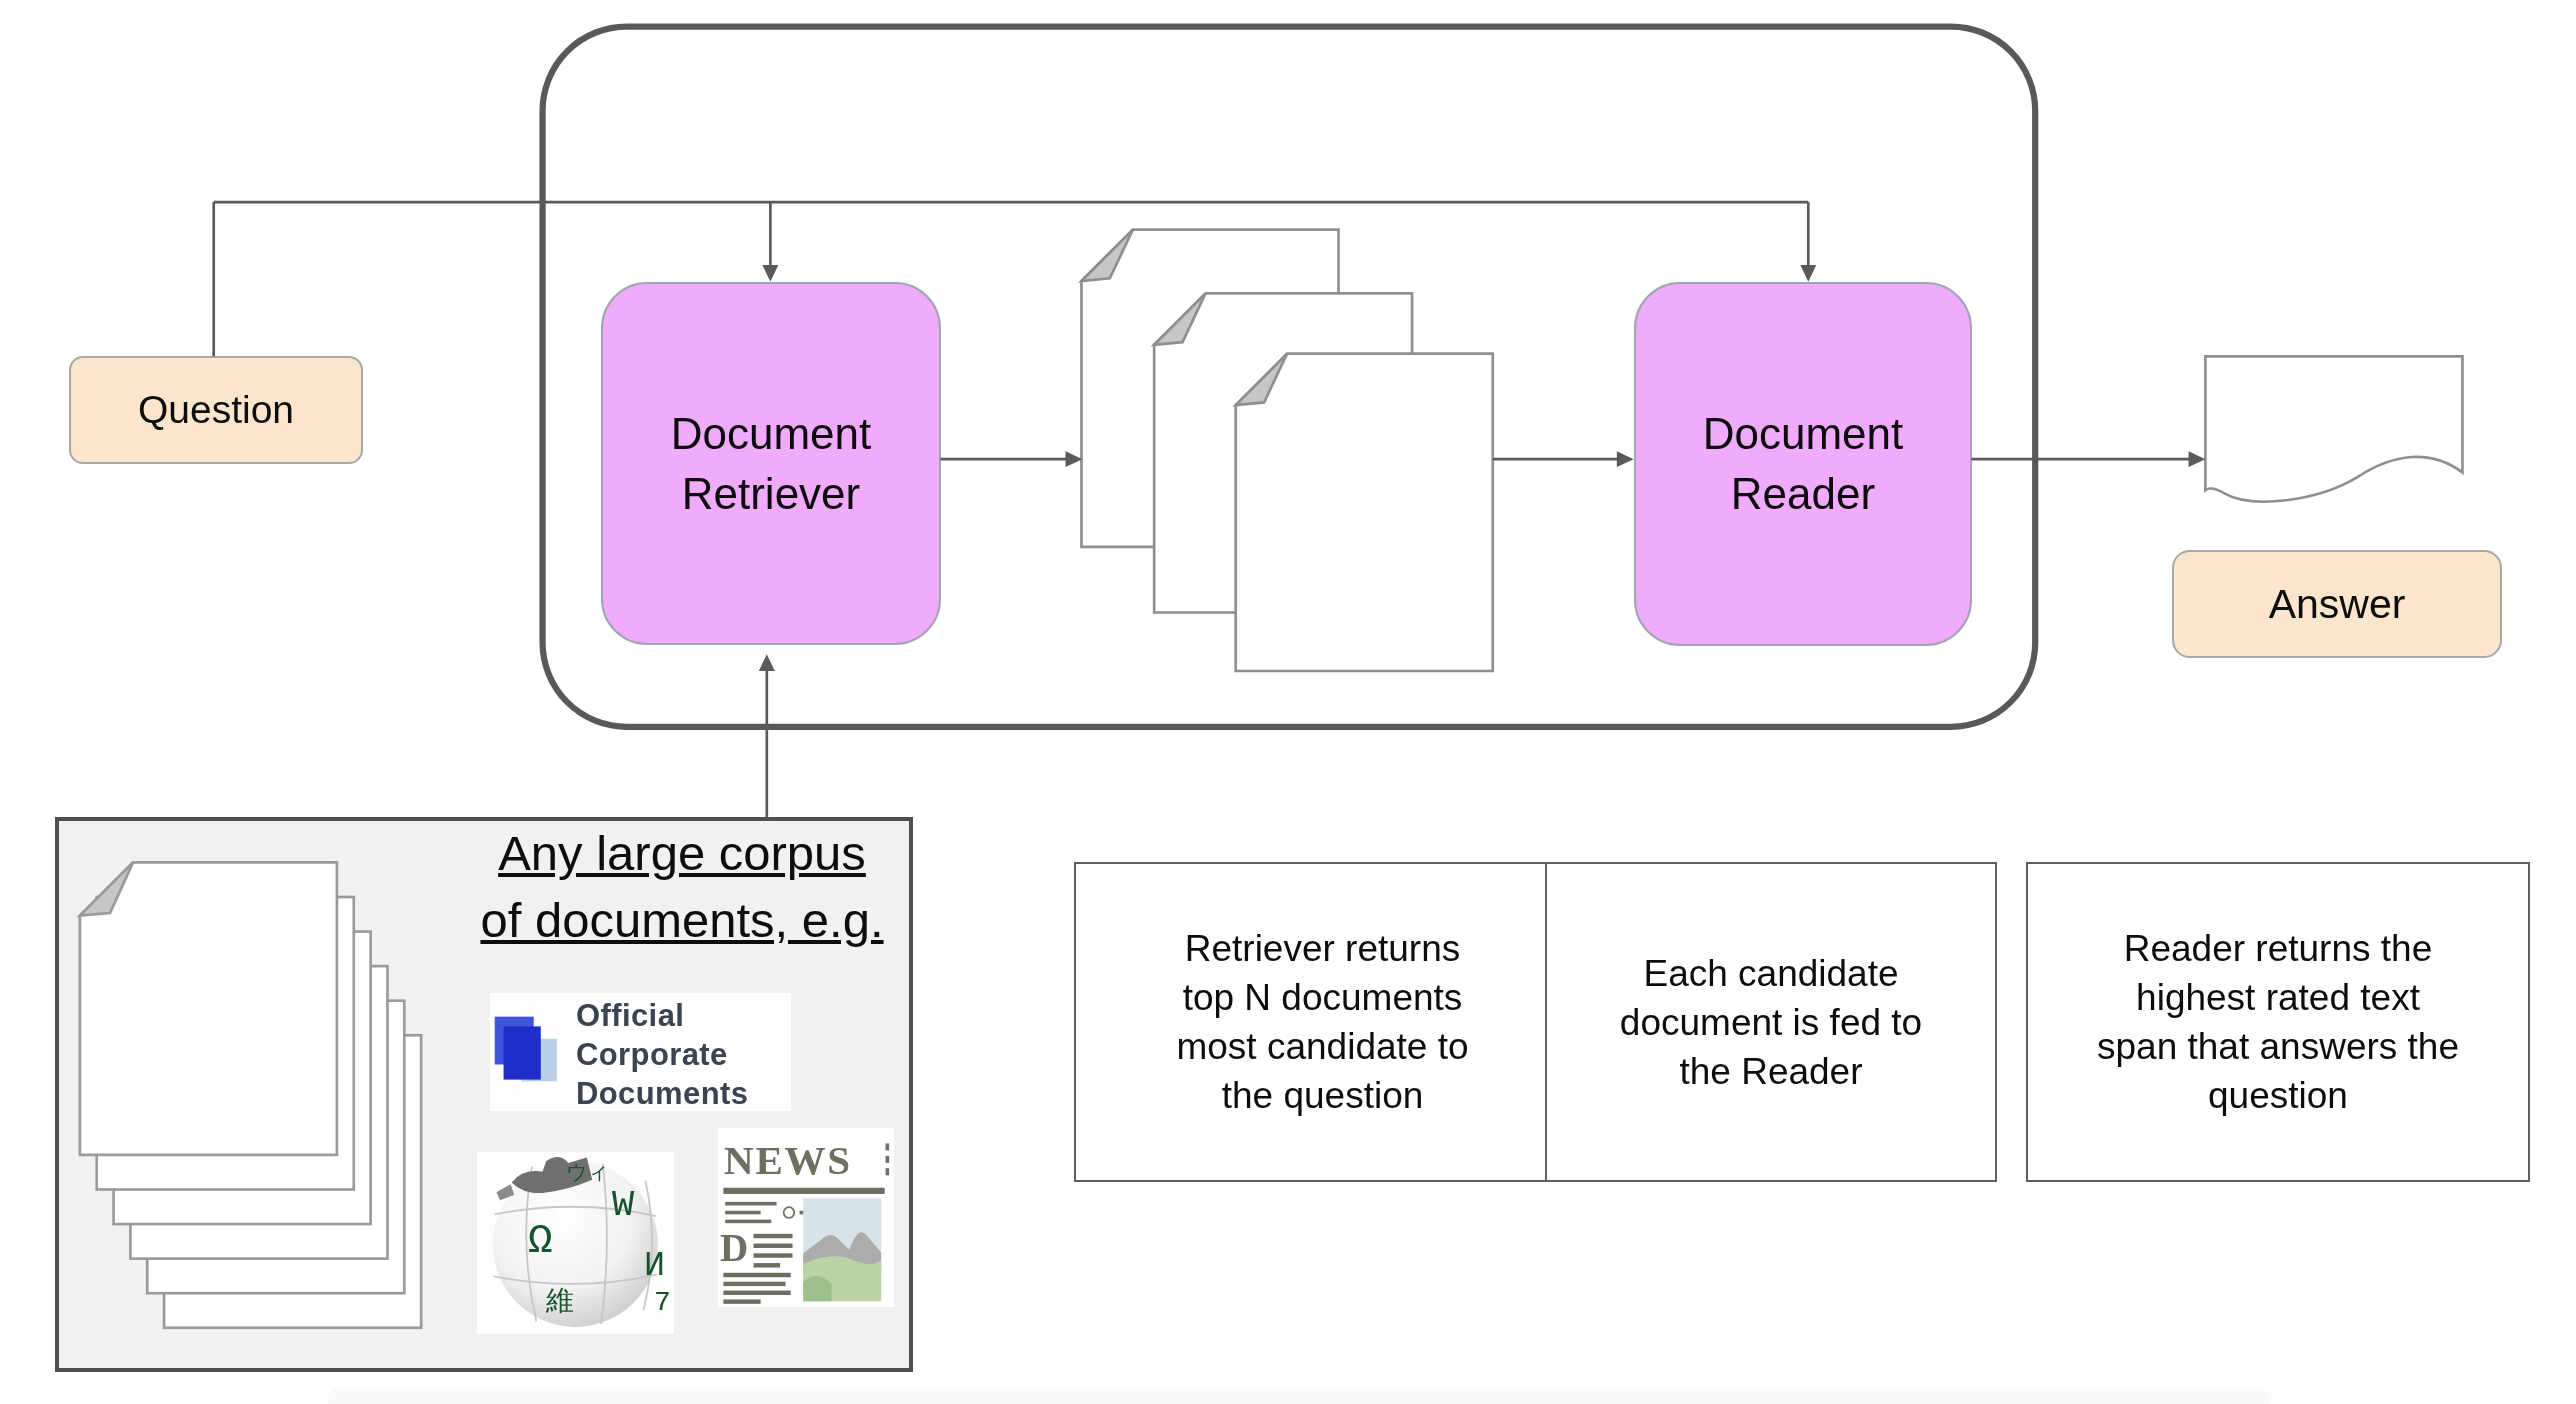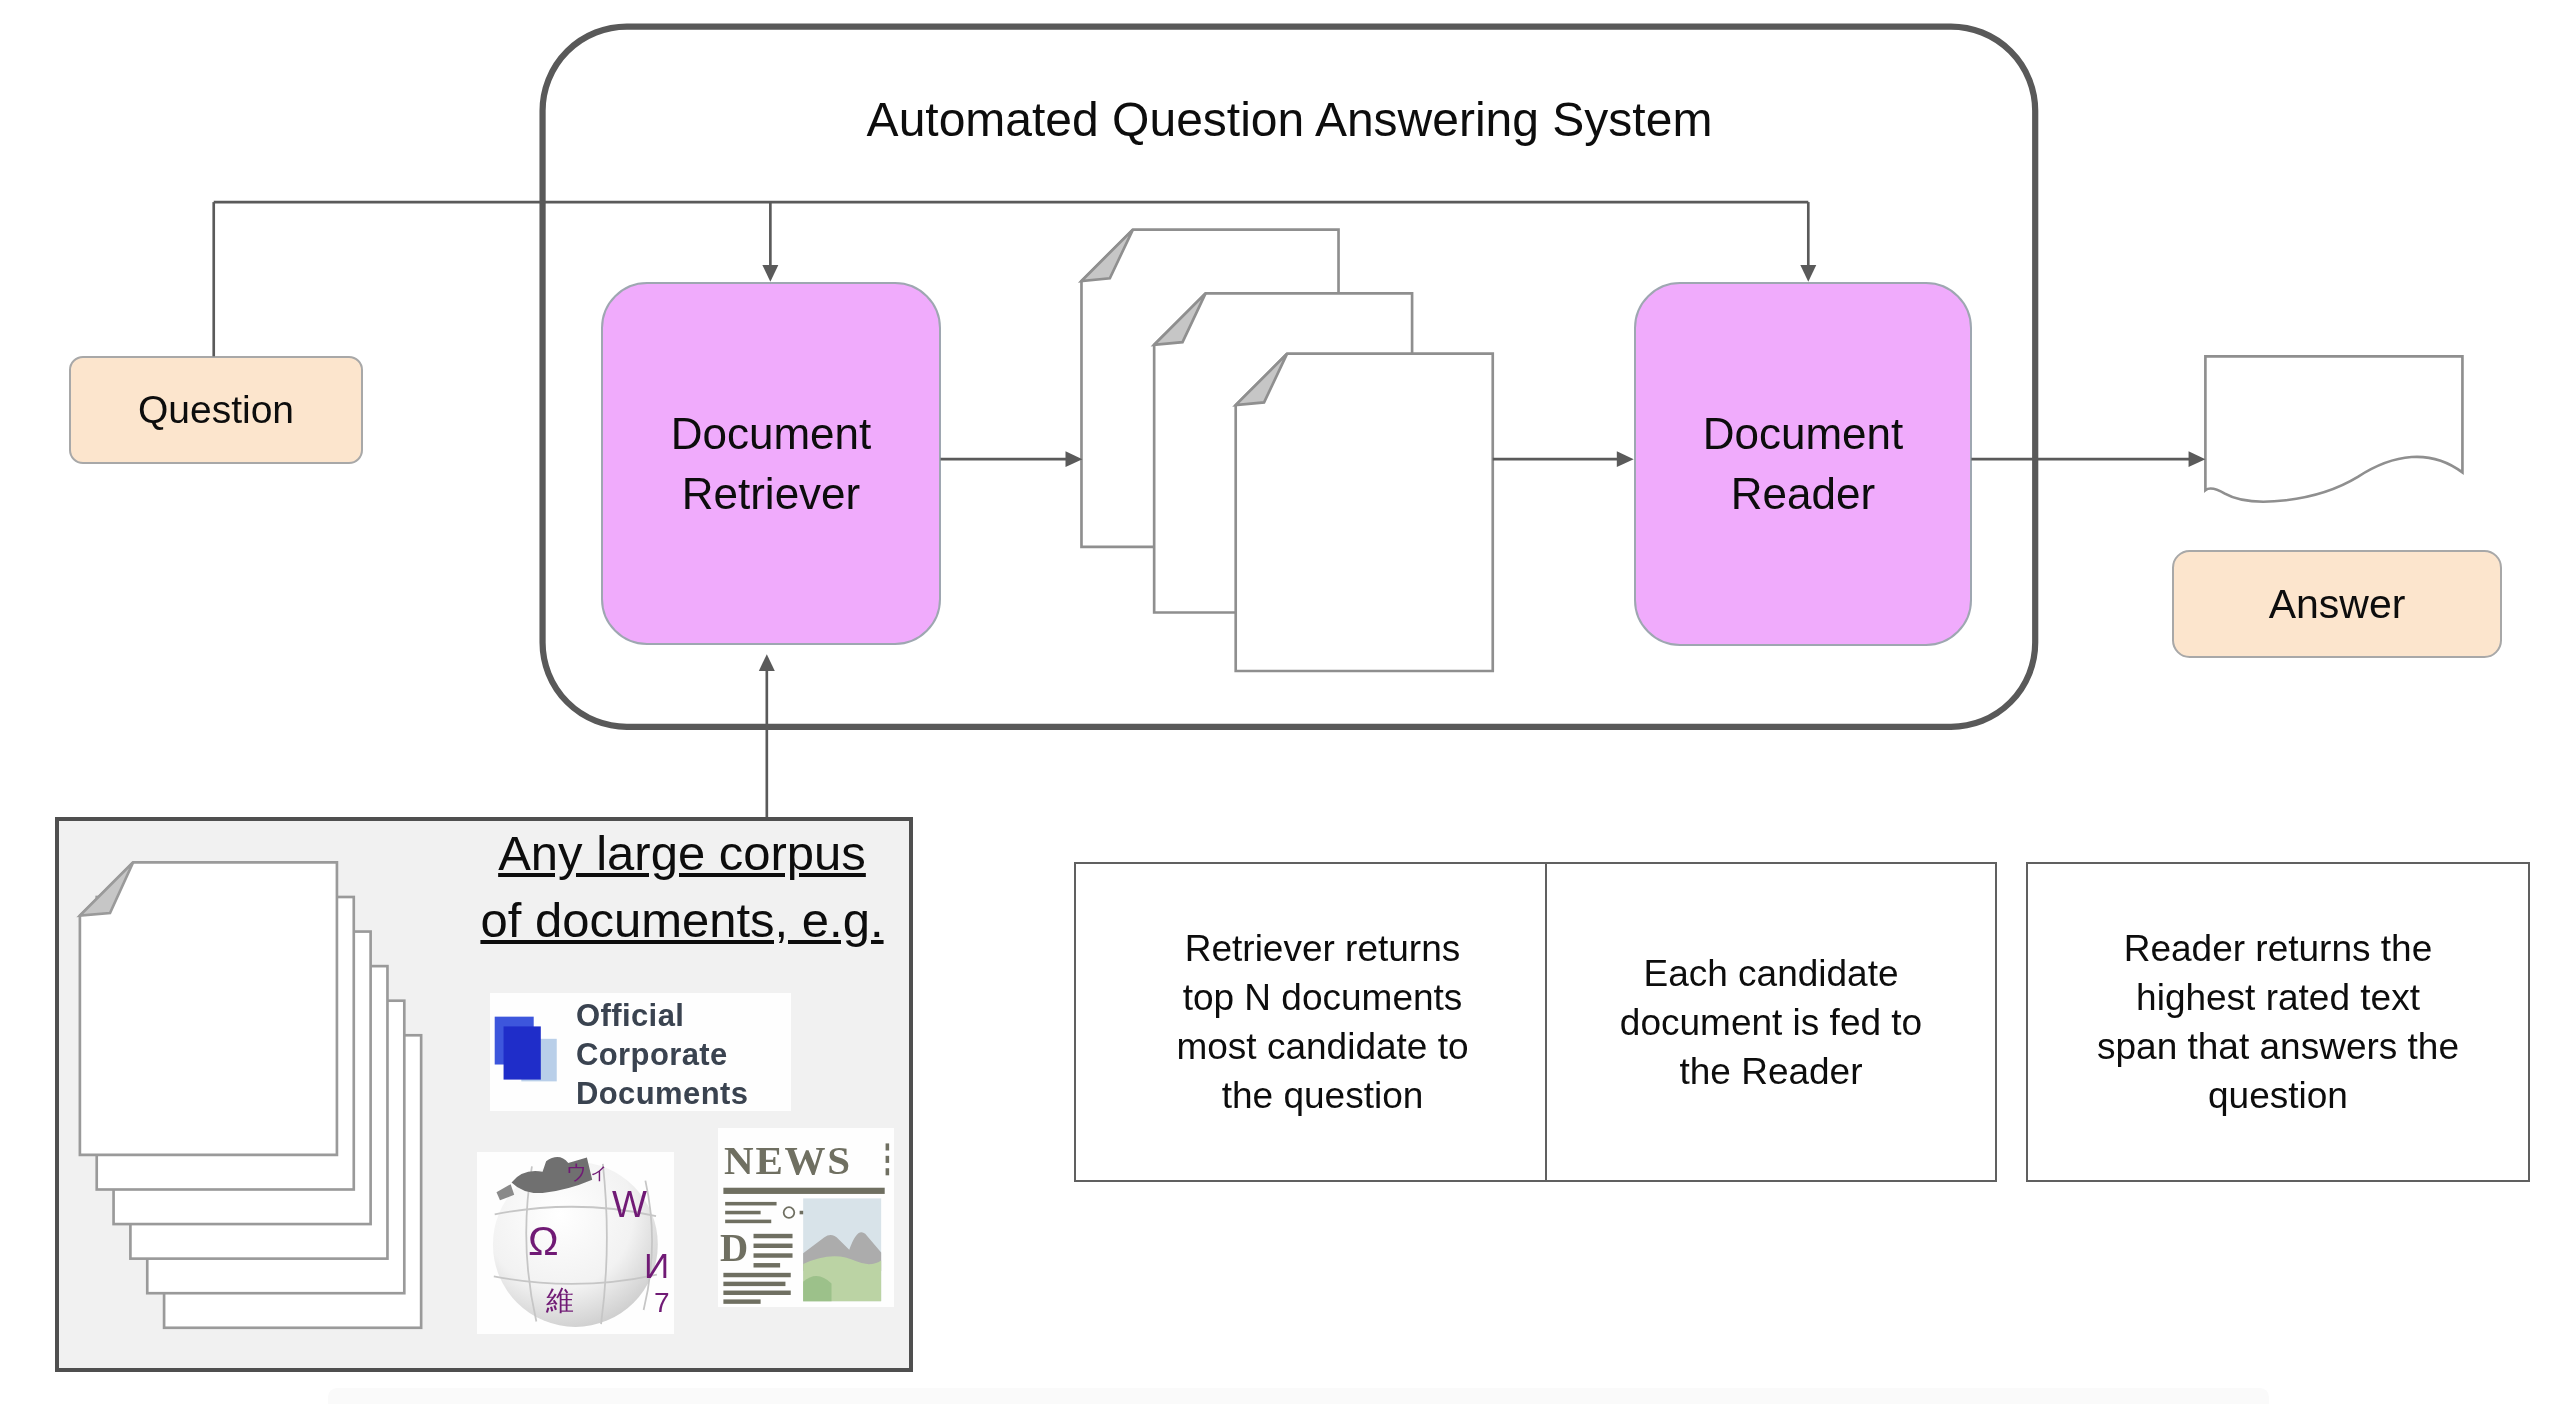--- a/index.html
+++ b/index.html
@@ -21,21 +21,21 @@
   .corpus{position:absolute;z-index:1;background:#F1F1F1;border:4.4px solid #4F4F4F;box-sizing:border-box;}
   .corpusheading{font-size:49px;line-height:67px;text-align:center;color:#0d0d0d;}
   .corpusheading span{display:block;}
   .logobg{position:absolute;background:#FEFEFE;z-index:1;}
   .corptext{font-size:31px;line-height:39px;font-weight:600;color:#3A4350;letter-spacing:0.4px;}
   .corptext span{display:block;}
   .newsword{font-family:"Liberation Serif",serif;font-weight:700;font-size:41px;color:#6F6F61;letter-spacing:1.8px;}
   .newsdrop{font-family:"Liberation Serif",serif;font-weight:700;font-size:39px;color:#6F6F61;}
   .loremtext{font-size:17.7px;line-height:23px;color:#222;}
   .loremtext span{display:block;}
-  .wikiglyph{position:absolute;z-index:4;font-family:Liberation Sans, sans-serif;color:#701a75;}
+  .wikiglyph{position:absolute;z-index:4;font-family:Liberation Mono, monospace;color:#14532d;}
   .bottombar{position:absolute;left:328px;top:1388px;width:1941px;height:16px;background:#FAFAFA;
              border-radius:8.9px 8.9px 0 0;z-index:1;}
 </style>
 </head>
 <body>
 
 <div class="stage">
 
   <div class="node peach" style="left:69px;top:356px;width:294px;height:108px;border-radius:14px;">
     <span class="smalllabel">Question</span>
@@ -183,21 +183,20 @@
       <rect x="816" y="1456" width="76" height="5"></rect>
       <rect x="816" y="1466" width="42" height="5"></rect>
 
       <rect x="906" y="1352" width="88" height="116" fill="#D8E3E9"></rect>
       <path d="M906,1414 L930,1396 Q938,1390 946,1398 L958,1410 Q967,1384 976,1392 L994,1413 L994,1434 L906,1434 Z" fill="#ACACAC"></path>
       <path d="M906,1426 Q940,1410 966,1423 Q982,1430 994,1422 L994,1468 L906,1468 Z" fill="#BBD3A4"></path>
       <path d="M906,1446 Q922,1432 938,1448 L938,1468 L906,1468 Z" fill="#9CC18A"></path>
     </g>
   </svg>
 
-  <div class="txt title" style="left:543px;top:92px;width:1493px;">Automated Question Answering System</div>
 
 
   <div class="txt corpusheading" style="left:425px;top:820px;width:514px;text-decoration:underline;">
     <span>Any large corpus</span>
     <span>of documents, e.g.</span>
   </div>
 
   <div class="txt corptext" style="left:576px;top:996px;width:213px;">
     <span>Official</span>
     <span>Corporate</span>

